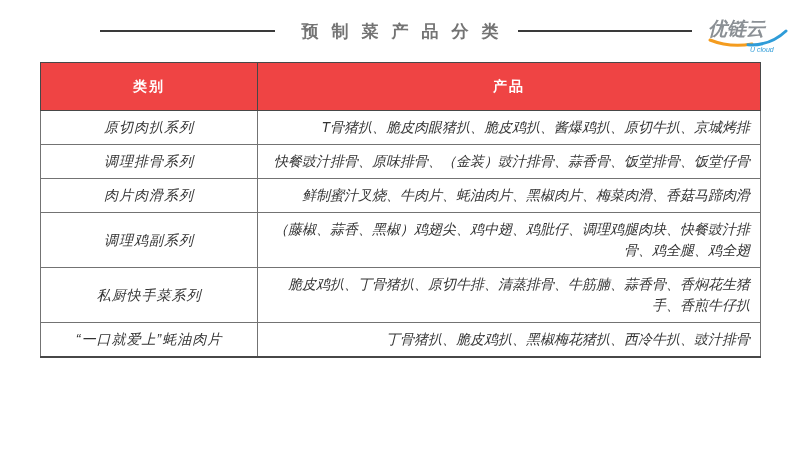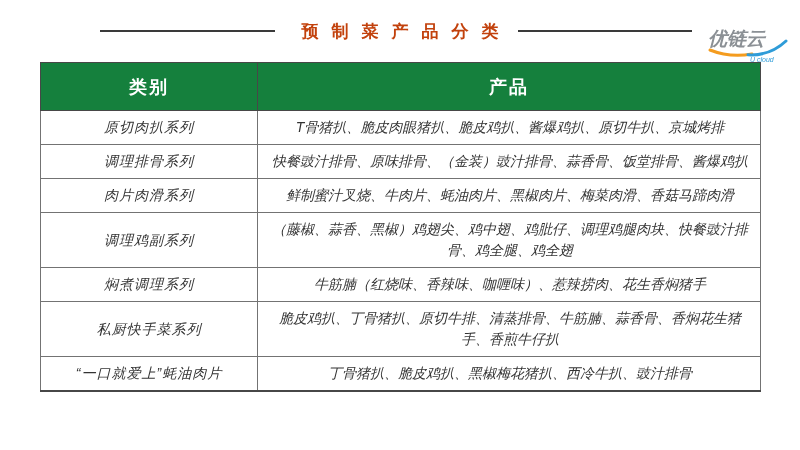--- a/index.html
+++ b/index.html
@@ -14,63 +14,63 @@
   
   .top-band {
     position: absolute; left: 100px; top: 14px; width: 692px; height: 34px;
     display: flex; align-items: center;
   }
   .rule {
     flex: 1 1 auto; height: 2px; background: #3a3a3a;
   }
   .band-title {
     flex: 0 0 auto;
-    font-size: 17px; font-weight: 700; color: #c2410c;
+    font-size: 17px; font-weight: 700; color: #737373;
     letter-spacing: 13px; text-indent: 13px;
     padding: 0 6px 0 14px;
     white-space: nowrap;
     text-align: right;
   }
   .logo-wrap {
     flex: 0 0 auto; width: 88px; height: 40px; margin-left: 12px;
-    position: relative; top: 12px;
+    position: relative; top: 2px;
   }
 
   
   .cat-table {
     position: absolute; left: 40px; top: 62px; width: 720px;
     border-collapse: collapse; table-layout: fixed;
     border: 1px solid #474747; border-bottom-width: 2px;
   }
   .cat-table col.c1 { width: 217px; }
   .cat-table col.c2 { width: 503px; }
   .cat-table th {
     height: 48px;
-    background: #15803d;
+    background: #ef4444;
     color: #ffffff;
-    font-size: 18px; font-weight: 700;
+    font-size: 14px; font-weight: 700;
     letter-spacing: 2px;
     text-align: center; vertical-align: middle;
     border: 1px solid #474747;
   }
   .cat-table td {
     border: 1px solid #737373;
     color: #333333;
     font-size: 14px;
     line-height: 21px;
     vertical-align: middle;
     font-style: italic;
   }
   .cat-table td.cat {
     text-align: center;
     padding: 6px 4px;
     letter-spacing: 1px;
   }
   .cat-table td.prod {
-    text-align: center;
+    text-align: right;
     padding: 6px 10px 6px 12px;
   }
 </style>
 </head>
 <body>
 
 <div class="page">
 
   <div class="top-band">
     <div class="rule"></div>
@@ -97,33 +97,29 @@
         <th>产品</th>
       </tr>
     </thead>
     <tbody>
       <tr>
         <td class="cat">原切肉扒系列</td>
         <td class="prod">T骨猪扒、脆皮肉眼猪扒、脆皮鸡扒、酱爆鸡扒、原切牛扒、京城烤排</td>
       </tr>
       <tr>
         <td class="cat">调理排骨系列</td>
-        <td class="prod">快餐豉汁排骨、原味排骨、（金装）豉汁排骨、蒜香骨、饭堂排骨、酱爆鸡扒</td>
+        <td class="prod">快餐豉汁排骨、原味排骨、（金装）豉汁排骨、蒜香骨、饭堂排骨、饭堂仔骨</td>
       </tr>
       <tr>
         <td class="cat">肉片肉滑系列</td>
         <td class="prod">鲜制蜜汁叉烧、牛肉片、蚝油肉片、黑椒肉片、梅菜肉滑、香菇马蹄肉滑</td>
       </tr>
       <tr>
         <td class="cat">调理鸡副系列</td>
         <td class="prod">（藤椒、蒜香、黑椒）鸡翅尖、鸡中翅、鸡肶仔、调理鸡腿肉块、快餐豉汁排骨、鸡全腿、鸡全翅</td>
-      </tr>
-      <tr>
-        <td class="cat">焖煮调理系列</td>
-        <td class="prod">牛筋腩（红烧味、香辣味、咖喱味）、惹辣捞肉、花生香焖猪手</td>
       </tr>
       <tr>
         <td class="cat">私厨快手菜系列</td>
         <td class="prod">脆皮鸡扒、丁骨猪扒、原切牛排、清蒸排骨、牛筋腩、蒜香骨、香焖花生猪手、香煎牛仔扒</td>
       </tr>
       <tr>
         <td class="cat">“一口就爱上”蚝油肉片</td>
         <td class="prod">丁骨猪扒、脆皮鸡扒、黑椒梅花猪扒、西冷牛扒、豉汁排骨</td>
       </tr>
     </tbody>

